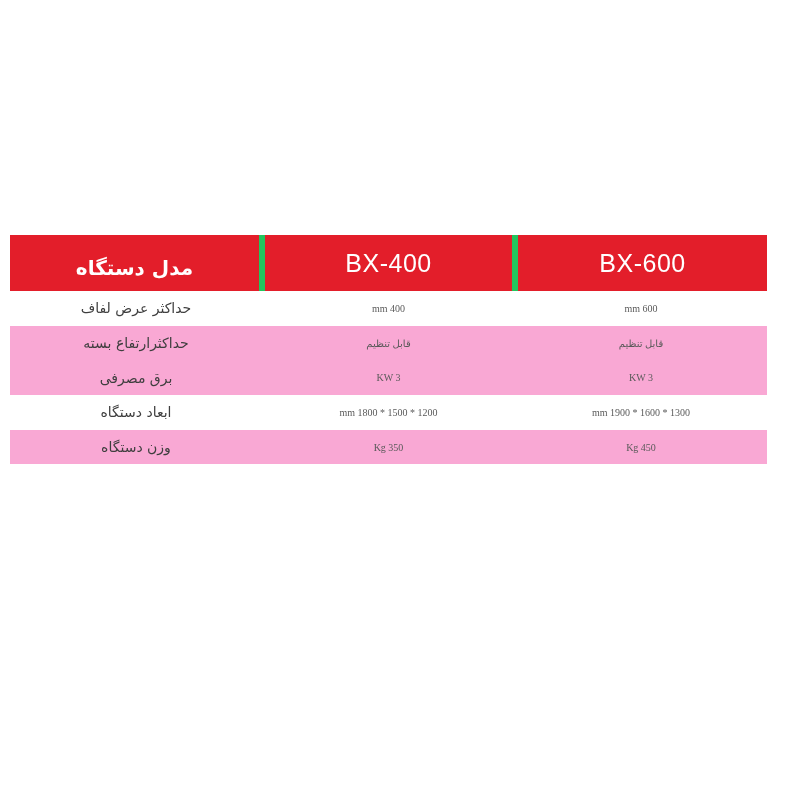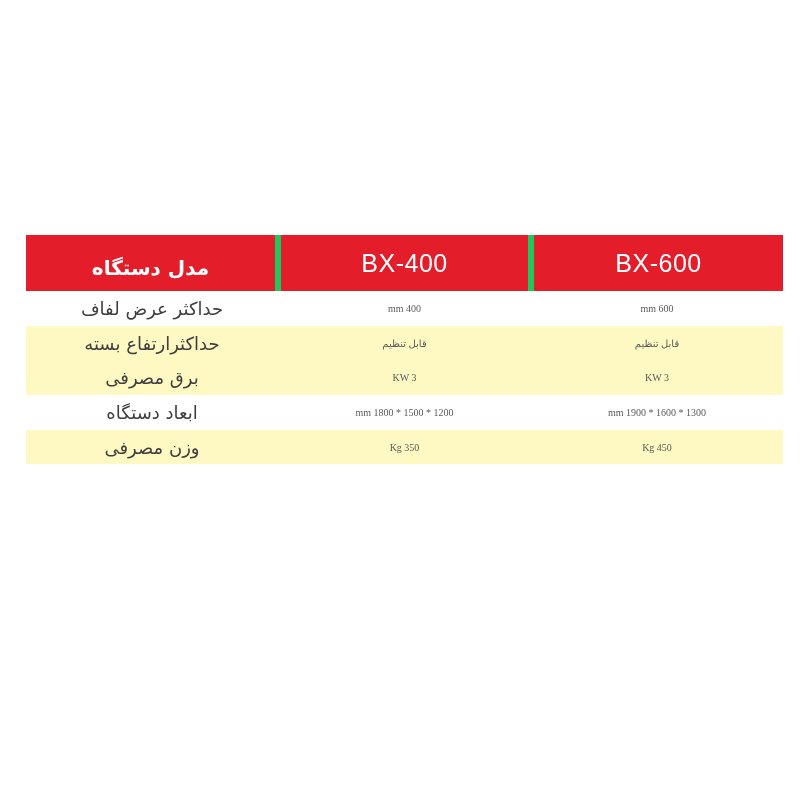--- a/index.html
+++ b/index.html
@@ -9,21 +9,21 @@
     }
     body {
       width: 800px;
       height: 800px;
       position: relative;
       overflow: hidden;
       font-family: "DejaVu Sans", sans-serif;
     }
     .spec-table {
       position: absolute;
-      left: 26px;
+      left: 10px;
       top: 235px;
       width: 757px;
       border-collapse: collapse;
       table-layout: fixed;
     }
     .spec-table col.c-label { width: 252px; }
     .spec-table col.c-model { width: 253px; }
     .spec-table col.c-model2 { width: 252px; }
     .header-row th {
       background: #e31e2a;
@@ -48,30 +48,30 @@
     }
     .spec-table td {
       height: 34.7px;
       padding: 0;
       text-align: center;
       vertical-align: middle;
       color: #575757;
       font-size: 15px;
     }
     .spec-table td.row-label {
-      font-size: 18px;
+      font-size: 14px;
       color: #3e3e3e;
     }
     .spec-table td.val {
       font-family: Liberation Serif, serif;
       font-size: 10px;
       color: #5a5a5a;
     }
     .spec-table tr.odd td { background: #ffffff; }
-    .spec-table tr.even td { background: #fef9c3; }
+    .spec-table tr.even td { background: #f9a8d4; }
     .rtl { direction: rtl; unicode-bidi: embed; }
   </style>
 </head>
 <body>
 
 <table class="spec-table">
   <colgroup>
     <col class="c-label">
     <col class="c-model">
     <col class="c-model2">
@@ -98,18 +98,18 @@
       <td class="row-label rtl">برق مصرفی</td>
       <td class="val">KW 3</td>
       <td class="val">KW 3</td>
     </tr>
     <tr class="odd">
       <td class="row-label rtl">ابعاد دستگاه</td>
       <td class="val">mm 1800 * 1500 * 1200</td>
       <td class="val">mm 1900 * 1600 * 1300</td>
     </tr>
     <tr class="even">
-      <td class="row-label rtl">وزن مصرفی</td>
+      <td class="row-label rtl">وزن دستگاه</td>
       <td class="val">Kg 350</td>
       <td class="val">Kg 450</td>
     </tr>
   </tbody>
 </table>
 
 </body></html>

